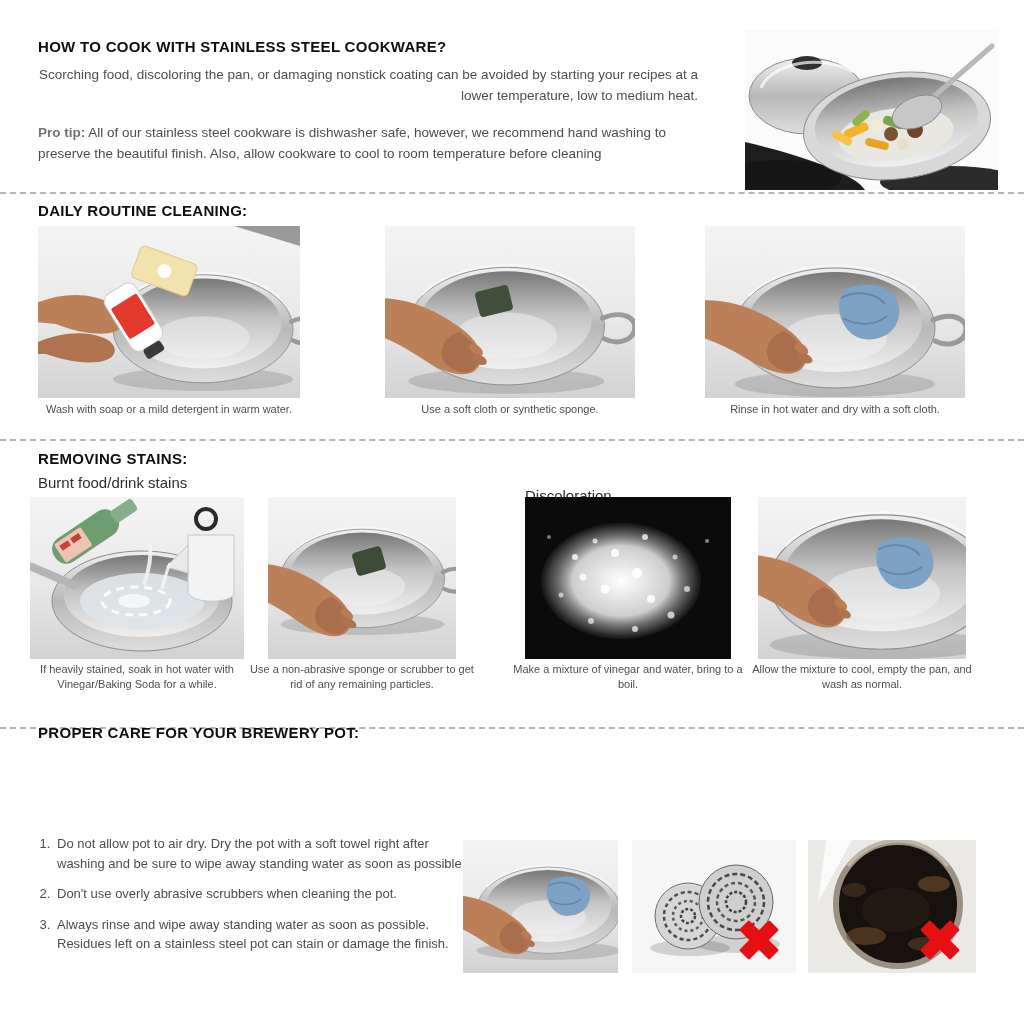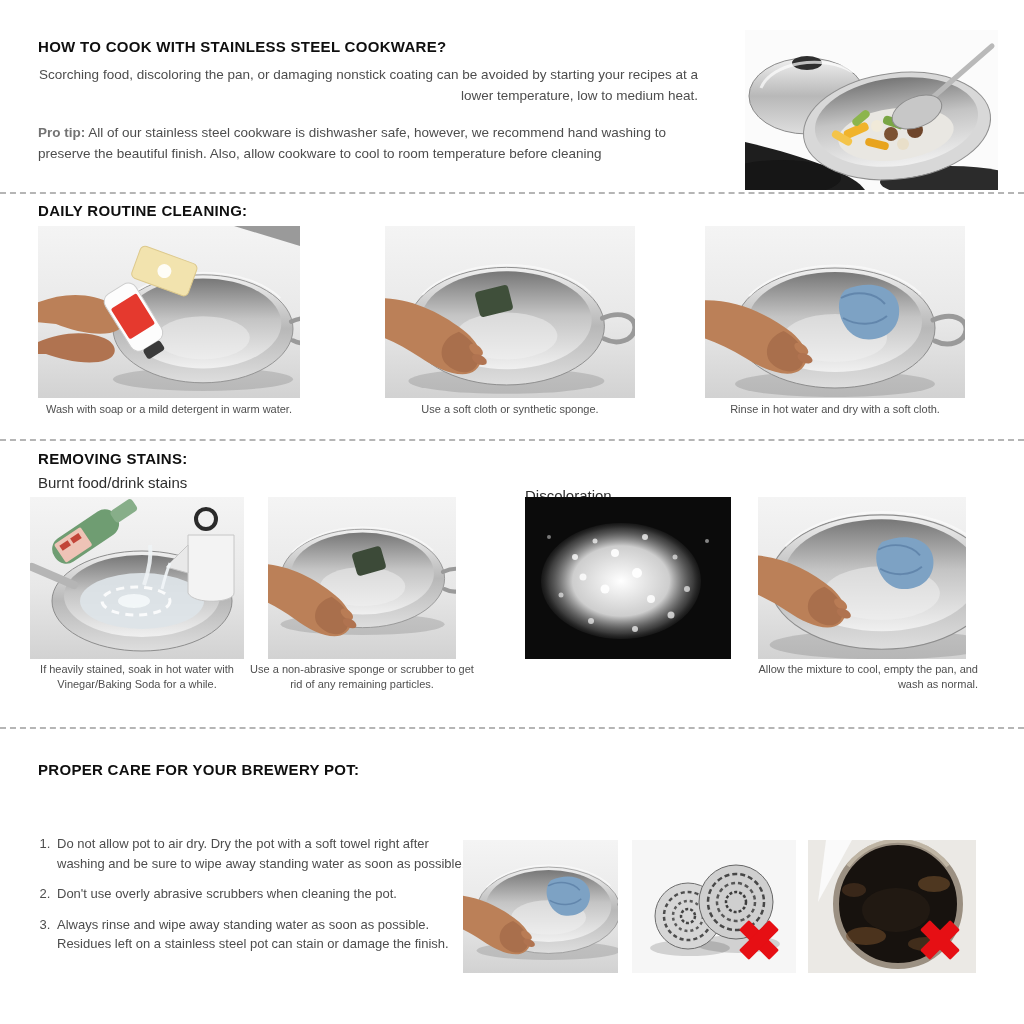--- a/index.html
+++ b/index.html
@@ -230,25 +230,26 @@
     <svg viewBox="0 0 208 162">
       <rect width="208" height="162" fill="url(#gBg)"></rect>
       <use href="#bowl" transform="translate(-22,-18) scale(1.12)"></use>
       <use href="#cloth" transform="translate(124,66) scale(0.95)"></use>
       <use href="#arm" transform="translate(-2,18) rotate(10) scale(0.95)"></use>
     </svg>
   </div>
 
   <div class="caption" style="left:248px;top:662px;width:228px;">Use a non-abrasive sponge or scrubber to get rid of any remaining particles.</div>
   <div class="caption" style="left:18px;top:662px;width:238px;">If heavily stained, soak in hot water with Vinegar/Baking Soda for a while.</div>
-  <div class="caption" style="left:746px;top:662px;width:232px;text-align:right;">Allow the mixture to cool, empty the pan, and wash as normal.</div>
+  <div class="caption" style="left:512px;top:662px;width:232px;">Make a mixture of vinegar and water, bring to a boil.</div>
+  <div class="caption" style="left:746px;top:662px;width:232px;">Allow the mixture to cool, empty the pan, and wash as normal.</div>
 
   <div class="divider" style="top:727px;"></div>
 
-  <h2 class="sec-heading abs" style="left:38px;top:761px;">PROPER CARE FOR YOUR BREWERY POT:</h2>
+  <h2 class="sec-heading abs" style="left:38px;top:724px;">PROPER CARE FOR YOUR BREWERY POT:</h2>
 
   <ol class="list abs" style="left:36px;top:834px;width:420px;">
     <li><span>Do not allow pot to air dry. Dry the pot with a soft towel right after washing and be sure to wipe away standing water as soon as possible.</span></li>
     <li><span>Don't use overly abrasive scrubbers when cleaning the pot.</span></li>
     <li><span>Always rinse and wipe away standing water as soon as possible. Residues left on a stainless steel pot can stain or damage the finish.</span></li>
   </ol>
 
   <div class="photo" style="left:463px;top:840px;width:155px;height:133px;">
     <svg viewBox="0 0 155 133">
       <rect width="155" height="133" fill="url(#gBg)"></rect>

